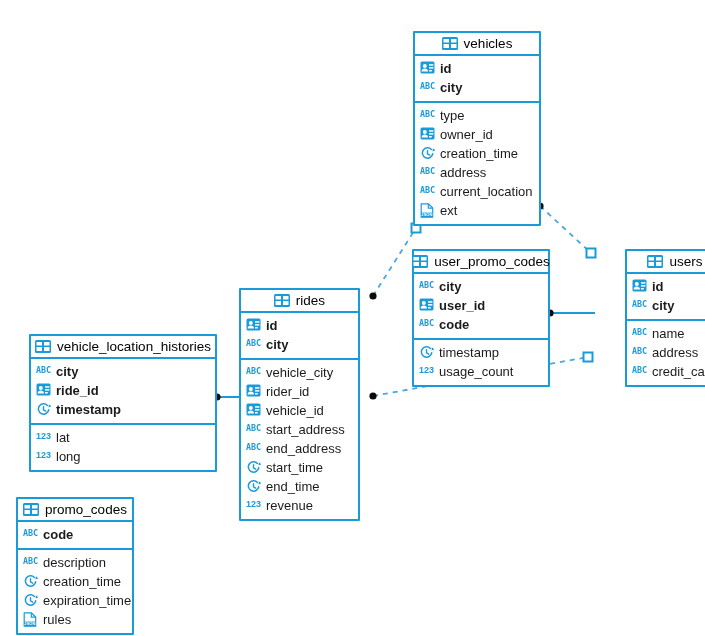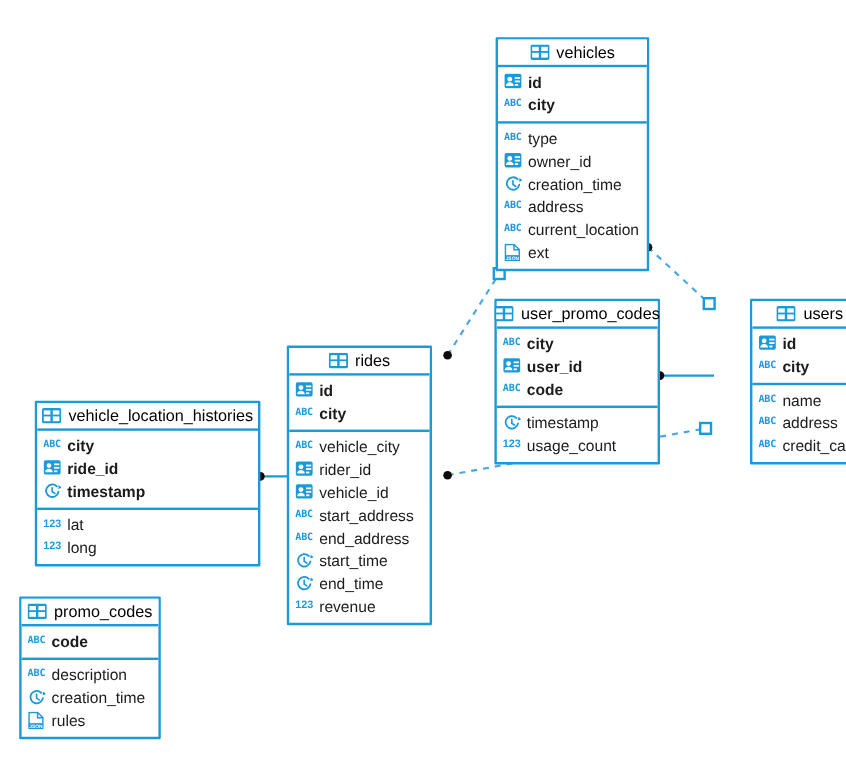--- a/index.html
+++ b/index.html
@@ -553,20 +553,30 @@
             <svg width="15" height="15" viewBox="0 0 15 15">
               <path d="M11.4 3.4A5.2 5.2 0 1 0 12.7 7.8" fill="none" stroke="#1b9ad9" stroke-width="1.5" stroke-linecap="round"></path>
               <path d="M12.9 2.2l-0.3 3.2 3.0-1.0z" fill="#1b9ad9"></path>
               <path d="M7.5 4.6v3.2l2.2 1.4" fill="none" stroke="#1b9ad9" stroke-width="1.4" stroke-linecap="round"></path>
             </svg>
           </span>
           <span class="col-name">creation_time</span>
         </div>
         <div class="col-row">
           <span class="ic">
+            <svg width="15" height="15" viewBox="0 0 15 15">
+              <path d="M11.4 3.4A5.2 5.2 0 1 0 12.7 7.8" fill="none" stroke="#1b9ad9" stroke-width="1.5" stroke-linecap="round"></path>
+              <path d="M12.9 2.2l-0.3 3.2 3.0-1.0z" fill="#1b9ad9"></path>
+              <path d="M7.5 4.6v3.2l2.2 1.4" fill="none" stroke="#1b9ad9" stroke-width="1.4" stroke-linecap="round"></path>
+            </svg>
+          </span>
+          <span class="col-name">expiration_time</span>
+        </div>
+        <div class="col-row">
+          <span class="ic">
             <svg width="14" height="15" viewBox="0 0 14 15">
               <path d="M1.2 0.8h7.1l4.4 4.2v9.2H1.2z" fill="#ffffff" stroke="#1b9ad9" stroke-width="1.2" stroke-linejoin="round"></path>
               <path d="M8.3 0.9v4.2h4.4" fill="none" stroke="#1b9ad9" stroke-width="1.2"></path>
               <rect x="1.2" y="9.6" width="11.5" height="4.6" fill="#1b9ad9"></rect>
               <text x="6.95" y="13.4" text-anchor="middle" font-family="Liberation Sans, sans-serif" font-size="4.1" font-weight="bold" fill="#ffffff">JSON</text>
             </svg>
           </span>
           <span class="col-name">rules</span>
         </div>
       </div>

